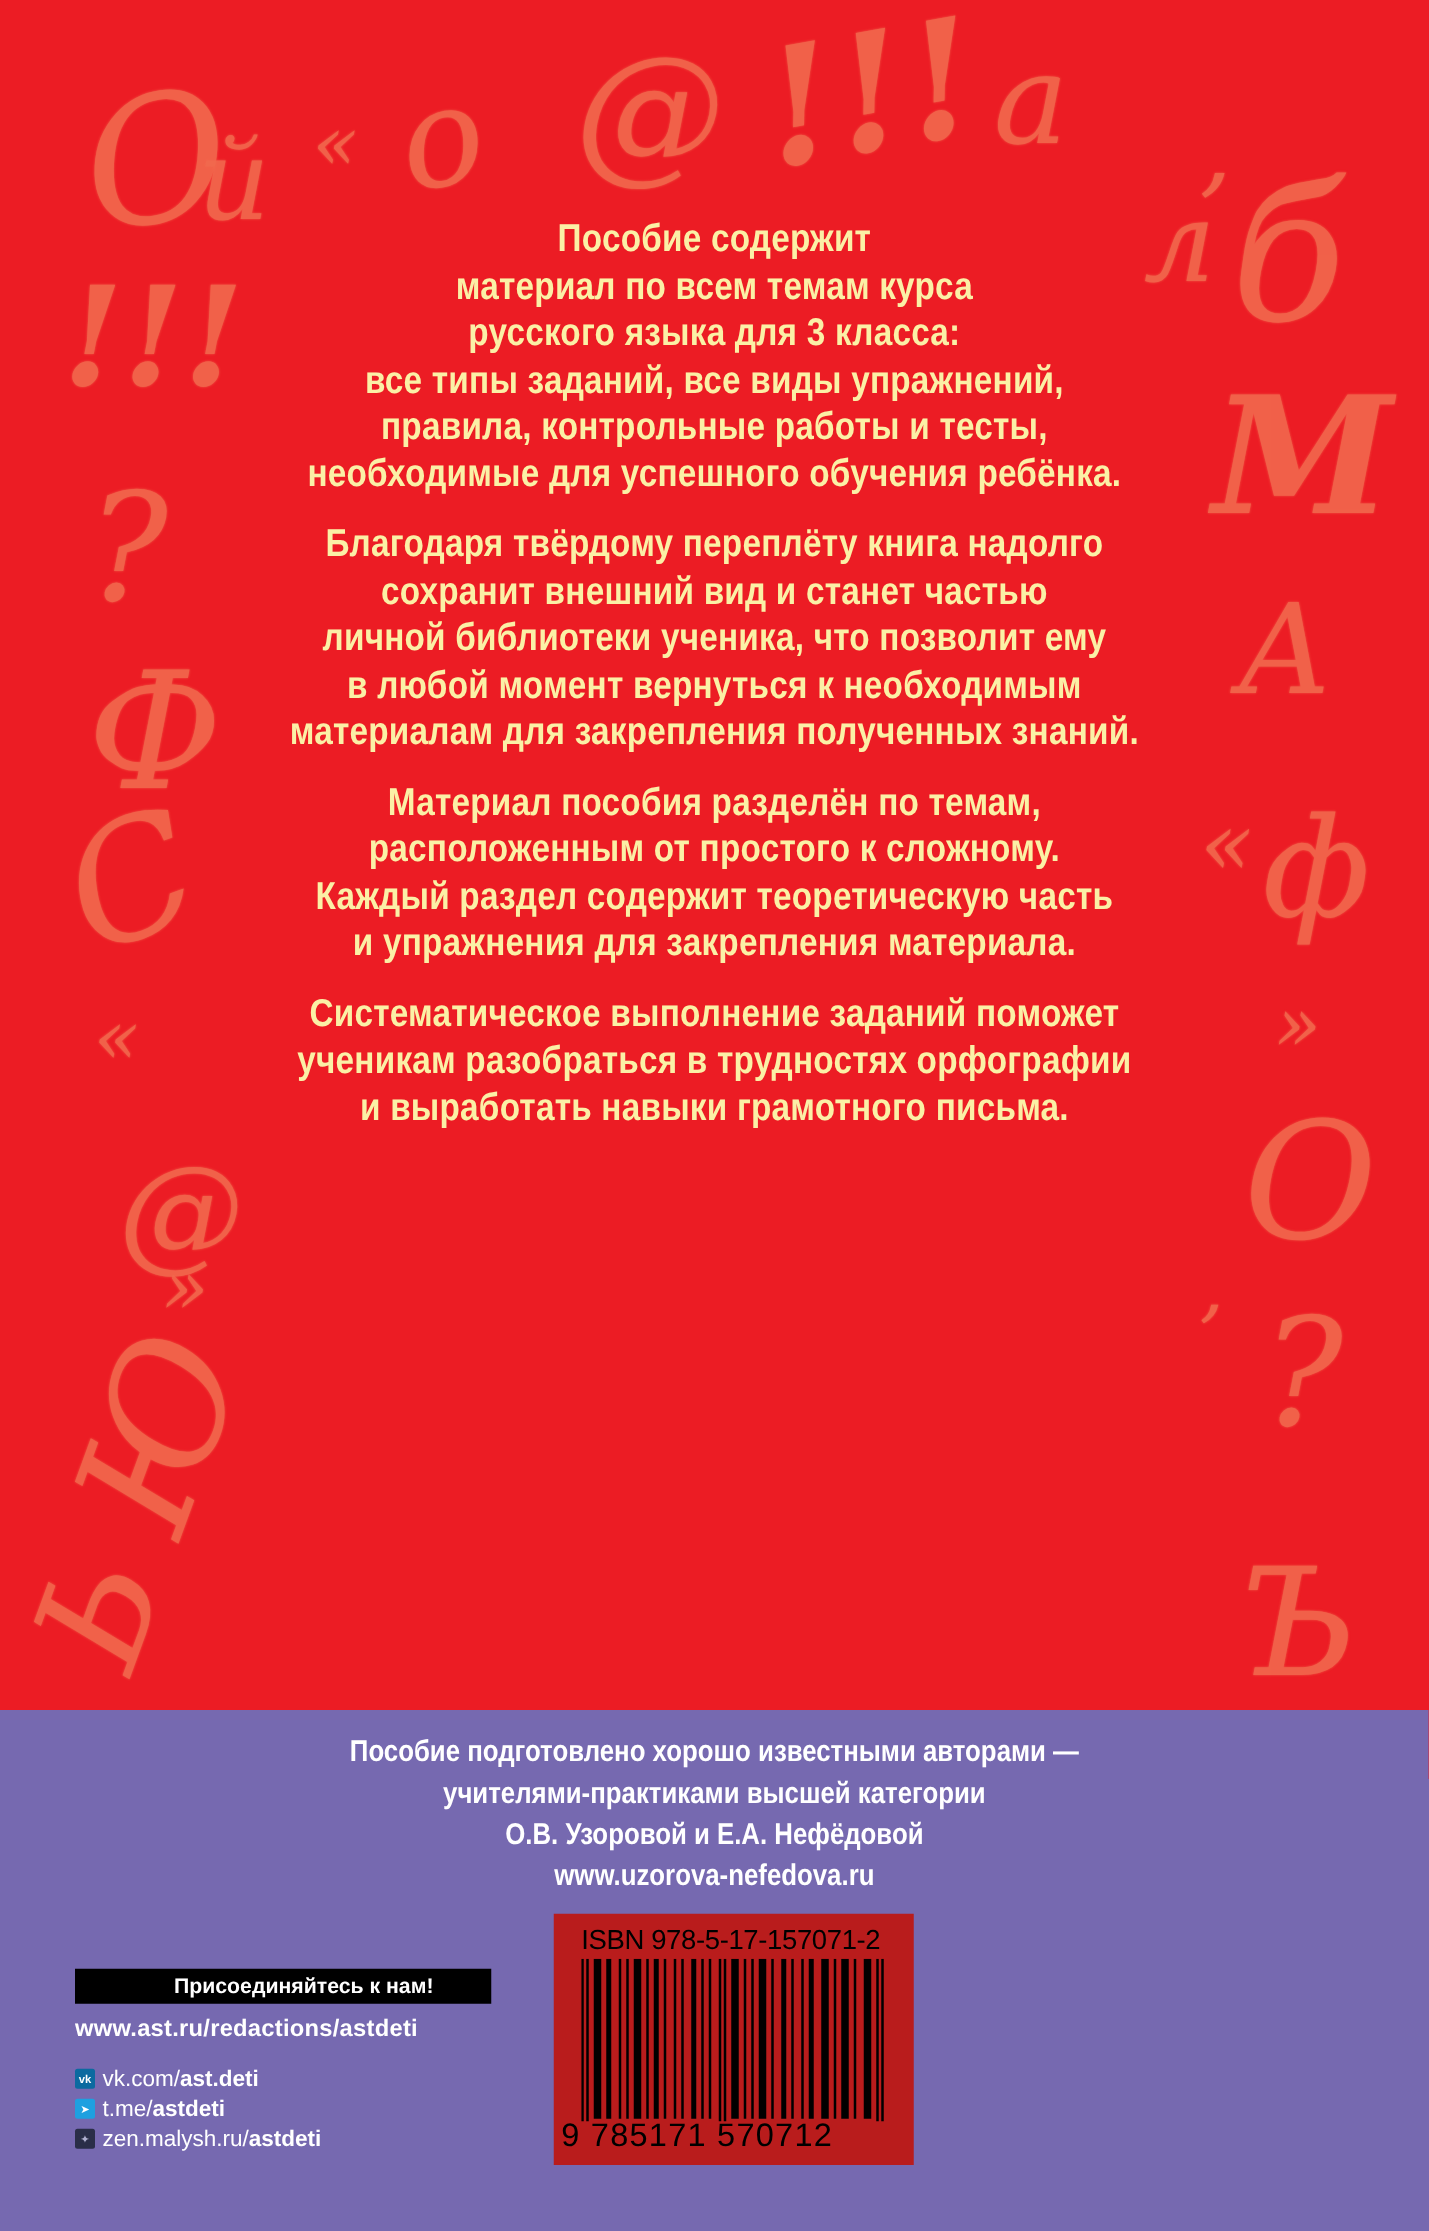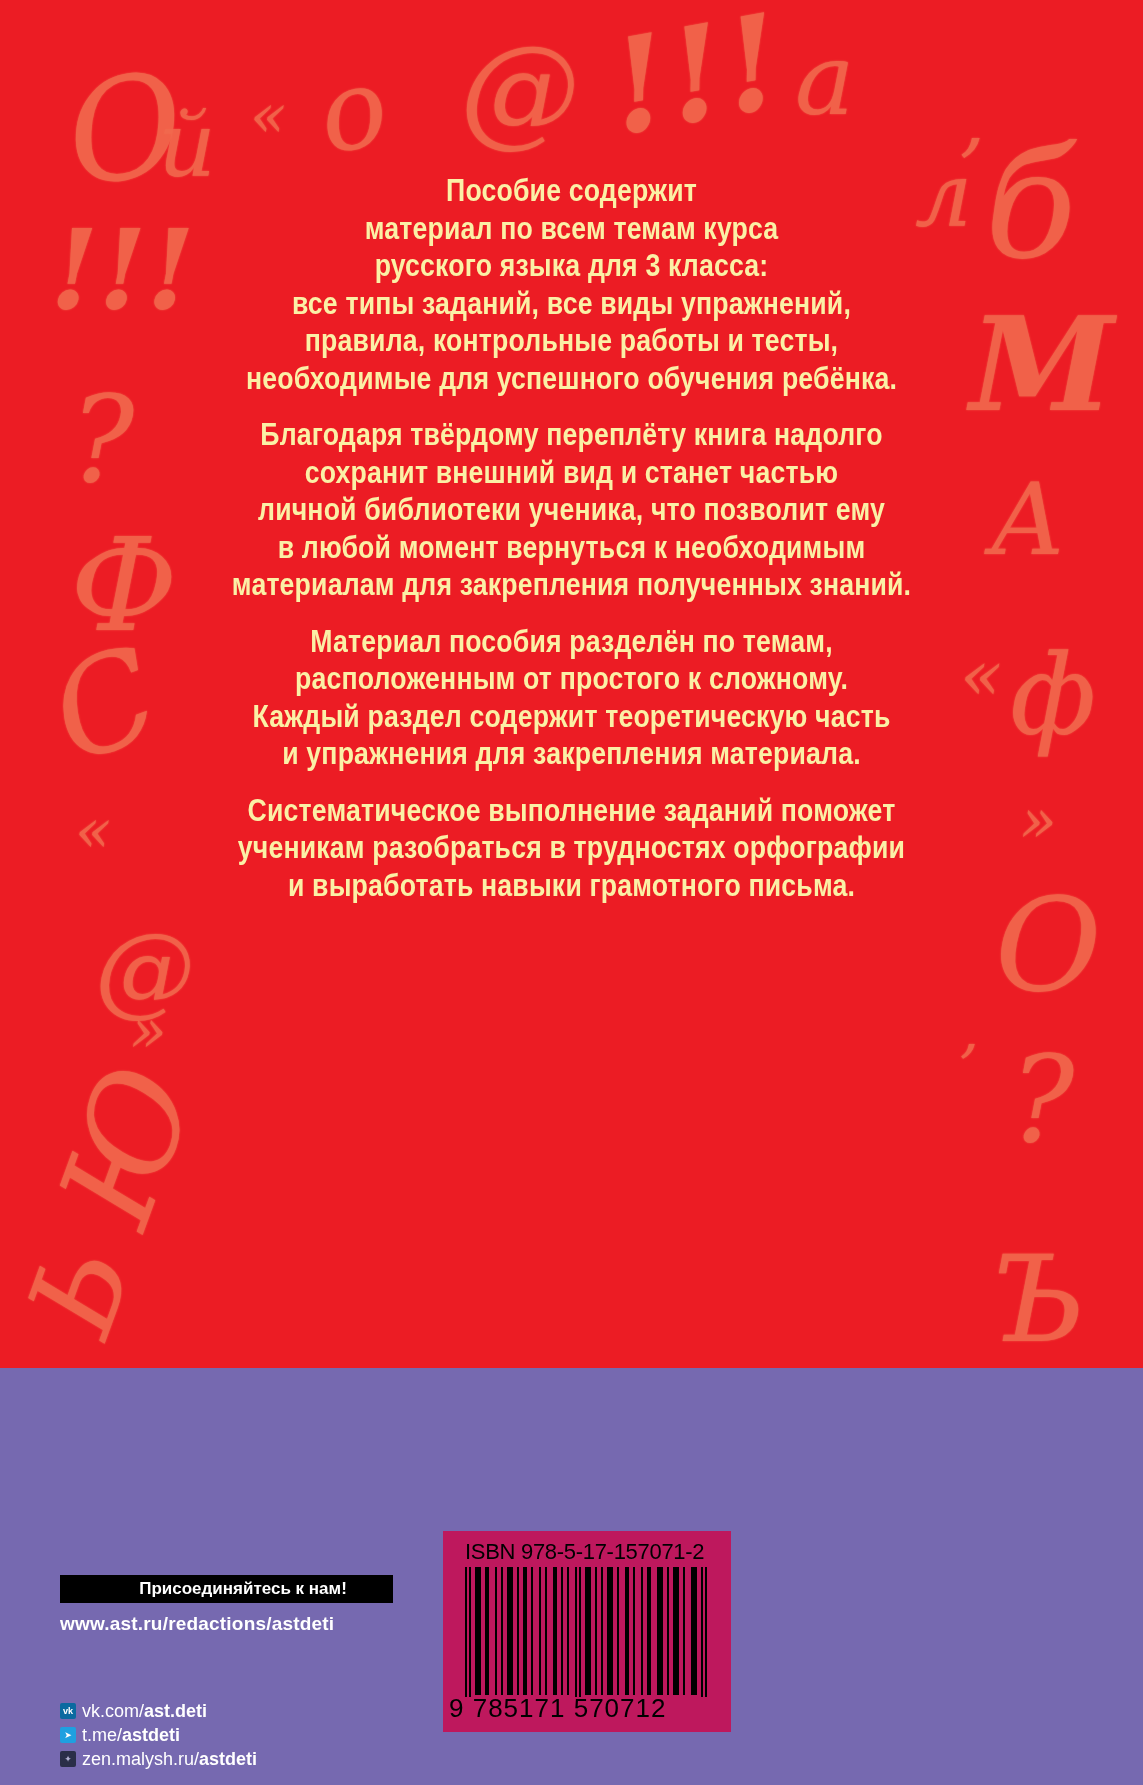--- a/index.html
+++ b/index.html
@@ -44,36 +44,36 @@
     .join-badge {
       position: absolute; left: 60px; top: 207px; width: 333px; height: 28px;
       background: #000000; color: #ffffff; font-weight: bold; font-size: 17px;
       text-align: center; line-height: 28px; padding-left: 33px;
     }
     .ast-link {
       position: absolute; left: 60px; top: 245px; color: #ffffff;
       font-weight: bold; font-size: 19px; letter-spacing: 0.2px;
     }
     .social {
-      position: absolute; left: 60px; top: 283px; color: #ffffff; font-size: 18px; margin-top: 48px;
+      position: absolute; left: 60px; top: 283px; color: #ffffff; font-size: 18px;
     }
     .social-row { display: flex; align-items: center; height: 24px; }
     .social-row .ico {
       width: 16px; height: 16px; border-radius: 2px; margin-right: 6px;
       display: inline-flex; align-items: center; justify-content: center;
       font-size: 9px; font-weight: bold; color: #fff;
     }
     .ico.vk { background: #0b6aa0; }
     .ico.tg { background: #1ea0e0; }
     .ico.zen { background: #2a2e48; color: #b0b0d0; }
     .social-row .b { font-weight: bold; }
 
     .barcode {
       position: absolute; left: 443px; top: 163px; width: 288px; height: 201px;
-      background: #be185d;
+      background: #b91c1c;
     }
     .isbn-top {
       position: absolute; left: 22px; top: 8px; font-size: 22px; color: #000;
       letter-spacing: -0.3px;
     }
     .bars {
       position: absolute; left: 22px; top: 36px; width: 248px; height: 130px;
     }
     .digits {
       position: absolute; left: 6px; top: 162px; font-size: 26px; color: #000;
@@ -138,20 +138,26 @@
     </div>
     <div class="para">
       <span class="line">Систематическое выполнение заданий поможет</span>
       <span class="line">ученикам разобраться в трудностях орфографии</span>
       <span class="line">и выработать навыки грамотного письма.</span>
     </div>
   </div>
 </div>
 
 <div class="purple-area">
+  <div class="authors">
+    <span class="line">Пособие подготовлено хорошо известными авторами —</span>
+    <span class="line">учителями-практиками высшей категории</span>
+    <span class="line">О.В. Узоровой и Е.А. Нефёдовой</span>
+    <span class="line">www.uzorova-nefedova.ru</span>
+  </div>
 
   <div class="join-badge">Присоединяйтесь к нам!</div>
   <div class="ast-link">www.ast.ru/redactions/astdeti</div>
 
   <div class="social">
     <div class="social-row">
       <span class="ico vk">vk</span>
       <span>vk.com/</span>
         <span class="b">ast.deti</span>
     </div>

